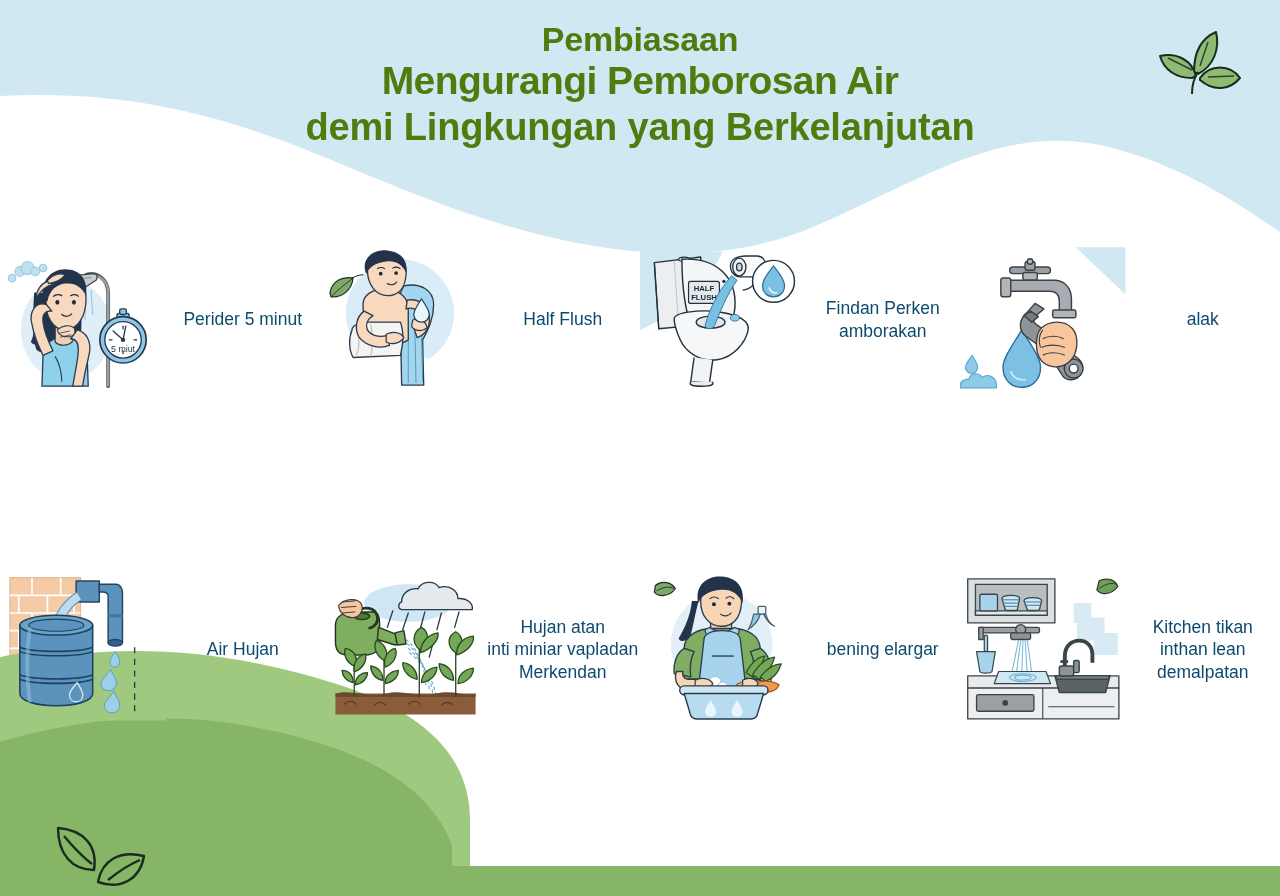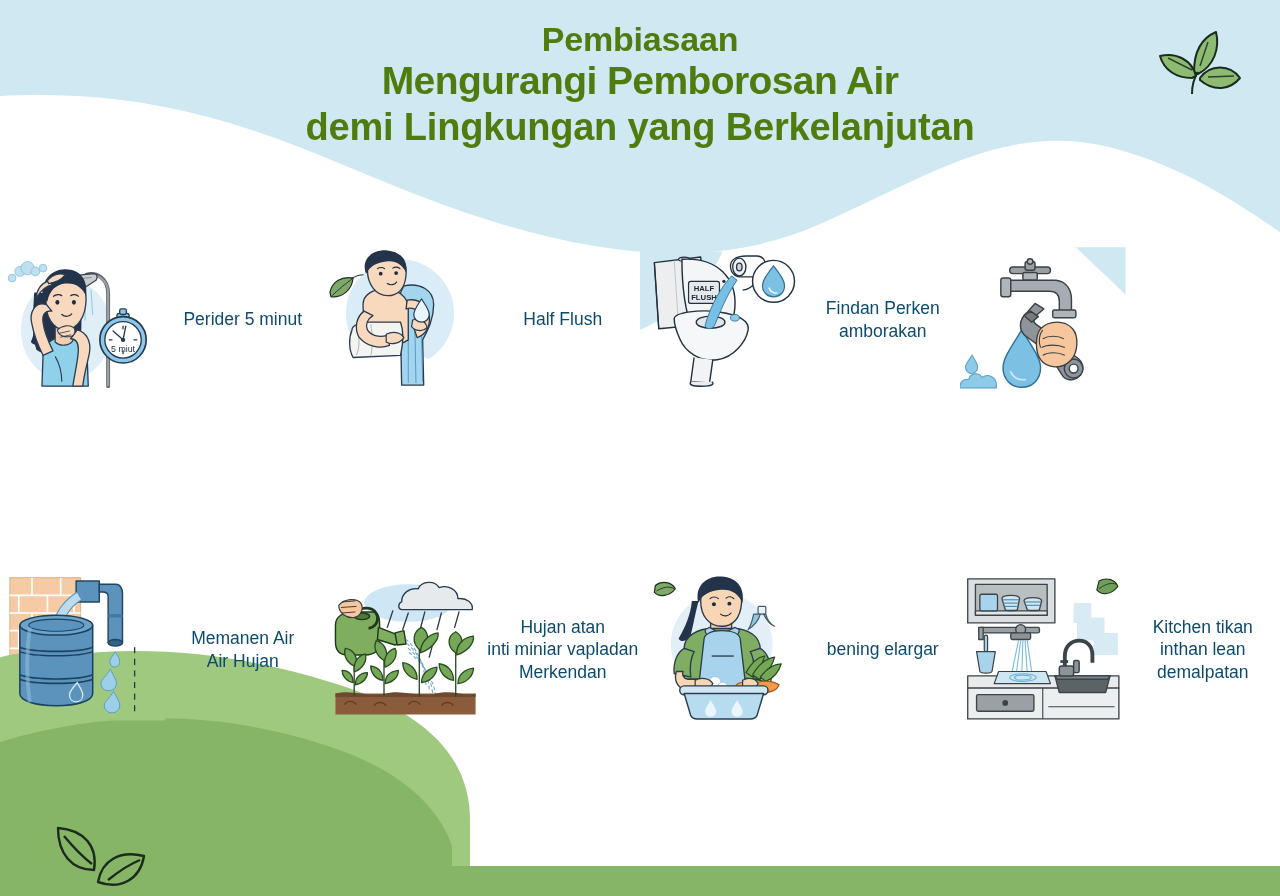--- a/index.html
+++ b/index.html
@@ -312,20 +312,21 @@
               <path d="M150,196 C160,190 178,190 190,196" fill="none" stroke-width="2"></path>
               <path d="M150,150 C144,158 142,170 146,182" fill="none" stroke-width="2"></path>
             </g>
 
             <g fill="#8ecbe8" stroke="#5ba4cc" stroke-width="2">
               <path d="M22,196 C28,206 32,212 32,217 C32,224 27,229 21,229 C15,229 10,224 10,217 C10,212 15,206 22,196 Z"></path>
               <path d="M0,252 C0,244 8,238 16,240 C18,228 34,226 40,236 C52,228 66,236 66,250 L66,255 L0,255 Z"></path>
             </g>
           </svg>
           <div class="cap">
+            <span class="ln">alak</span>
           </div>
         </div>
       </div>
 
       <div class="row row2">
 
         <div class="cell">
           <svg class="art r2" viewBox="0 0 300 265">
 
             <g>
@@ -387,21 +388,20 @@
             <g fill="#9ecfe8" stroke="#5b9bc4" stroke-width="1.8">
               <path d="M209,140 C214,149 217,154 217,158 C217,164 213,168 208,168 C203,168 199,164 199,158 C199,154 203,149 209,140 Z"></path>
               <path d="M200,172 C206,184 211,191 211,197 C211,205 205,211 197,211 C189,211 183,205 183,197 C183,191 193,184 200,172 Z"></path>
               <path d="M206,212 C212,224 217,231 217,237 C217,245 211,251 203,251 C195,251 189,245 189,237 C189,231 199,224 206,212 Z"></path>
             </g>
             <g stroke="#2b3b49" stroke-width="2.4" stroke-dasharray="11 10" fill="none">
               <path d="M244,132 L244,256"></path>
             </g>
           </svg>
           <div class="cap">
-            <span class="ln">Memanen Air</span>
             <span class="ln">Air Hujan</span>
           </div>
         </div>
 
         <div class="cell">
           <svg class="art r2" viewBox="0 0 300 265">
             <ellipse cx="160" cy="52" rx="80" ry="34" fill="#cfe6f4"></ellipse>
 
             <g stroke="#2a3b4d" stroke-width="2.4" stroke-linejoin="round" fill="#e6eaec">
               <path d="M148,50 C148,34 162,24 178,26 C184,12 208,10 216,24 C232,18 250,28 250,44 C266,42 278,52 276,64 L148,64 C140,62 142,52 148,50 Z"></path>

